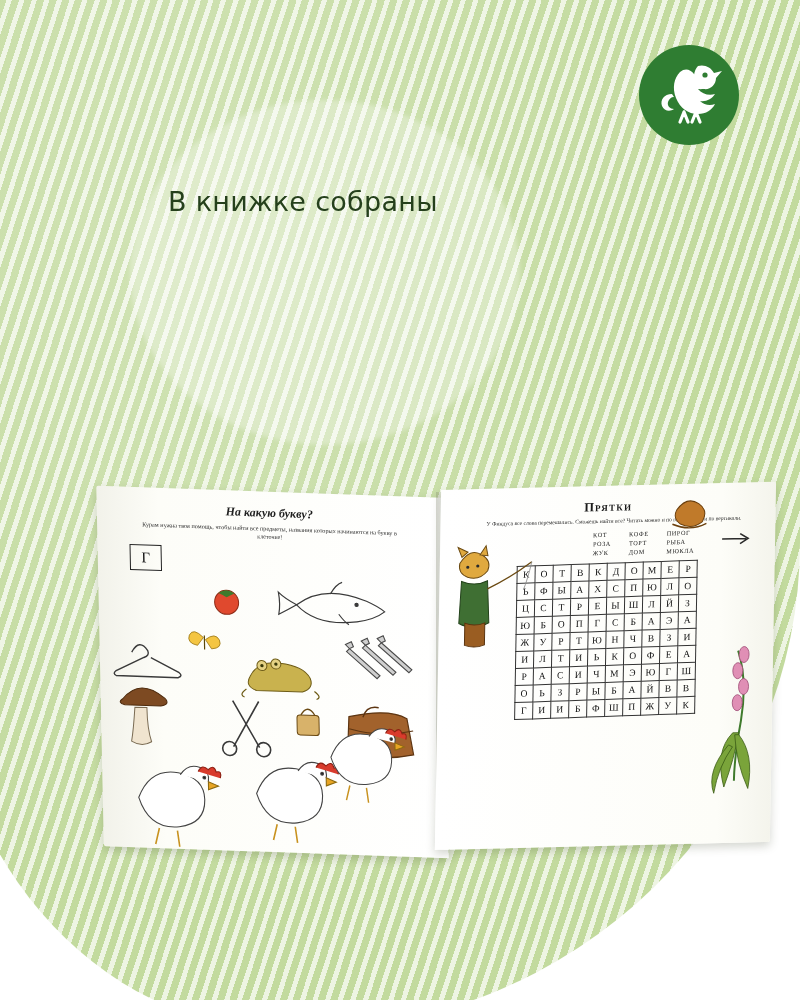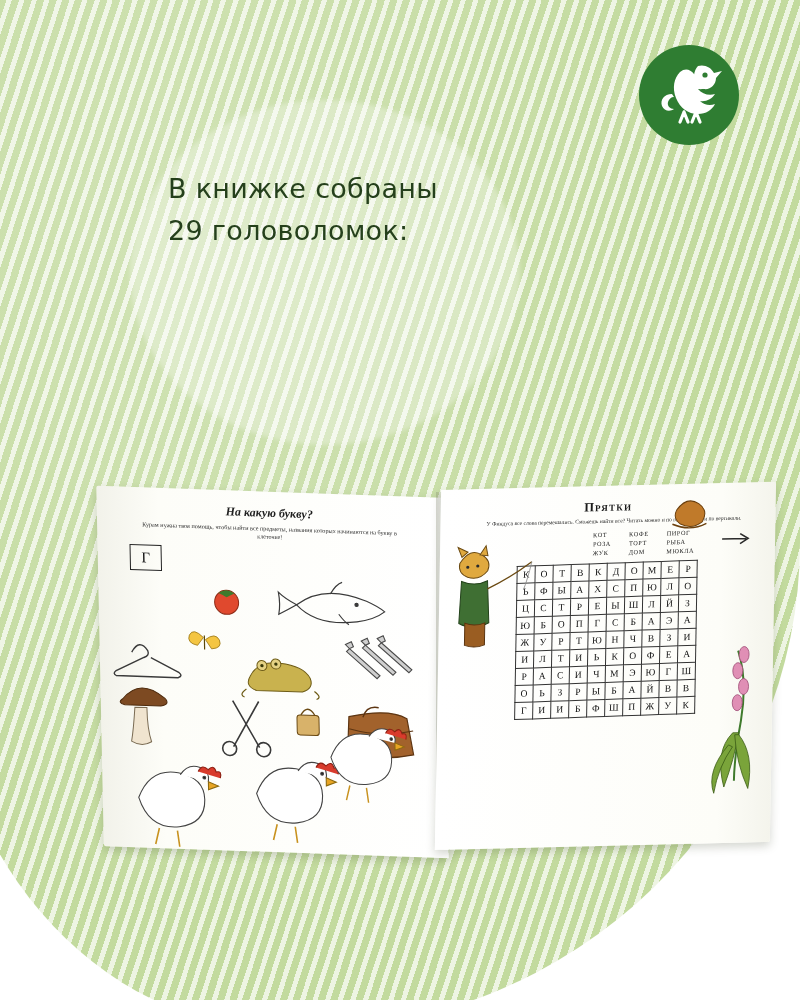--- a/index.html
+++ b/index.html
@@ -54,21 +54,21 @@
     height: 345px;
     border-radius: 50%;
     background: rgba(255,255,255,0.30);
     filter: blur(2px);
   }
 
   
   .headline {
     position: absolute;
     left: 168px;
-    top: 168px;
+    top: 181px;
     width: 380px;
     color: #25401c;
     font-family: "DejaVu Sans", sans-serif;
     font-size: 27px;
     line-height: 42px;
     letter-spacing: 0.3px;
   }
   .headline div { white-space: nowrap; }
 
   
@@ -238,21 +238,20 @@
 
       <path d="M48 70 L44 80 M48 70 L52 80 M60 70 L56 80 M60 70 L64 80" stroke="#ffffff" stroke-width="3.2" fill="none" stroke-linecap="round"></path>
 
       <path d="M36 52 C28 52 24 58 26 64 C28 69 34 70 38 67 C34 67 31 64 32 60 C33 57 35 55 38 55 Z"></path>
     </g>
   </svg>
 </div>
 
 <div class="headline">
   <div>В книжке собраны</div>
-  <div>29 головоломок:</div>
 </div>
 
 <div class="book">
 
   <div class="page page-left">
     <div class="lp-inner">
       <div class="lp-title">На какую букву?</div>
       <div class="lp-sub">Курам нужна твоя помощь, чтобы найти все предметы, названия которых начинаются на букву в клеточке!</div>
       <div class="letter-box">Г</div>
     </div>

